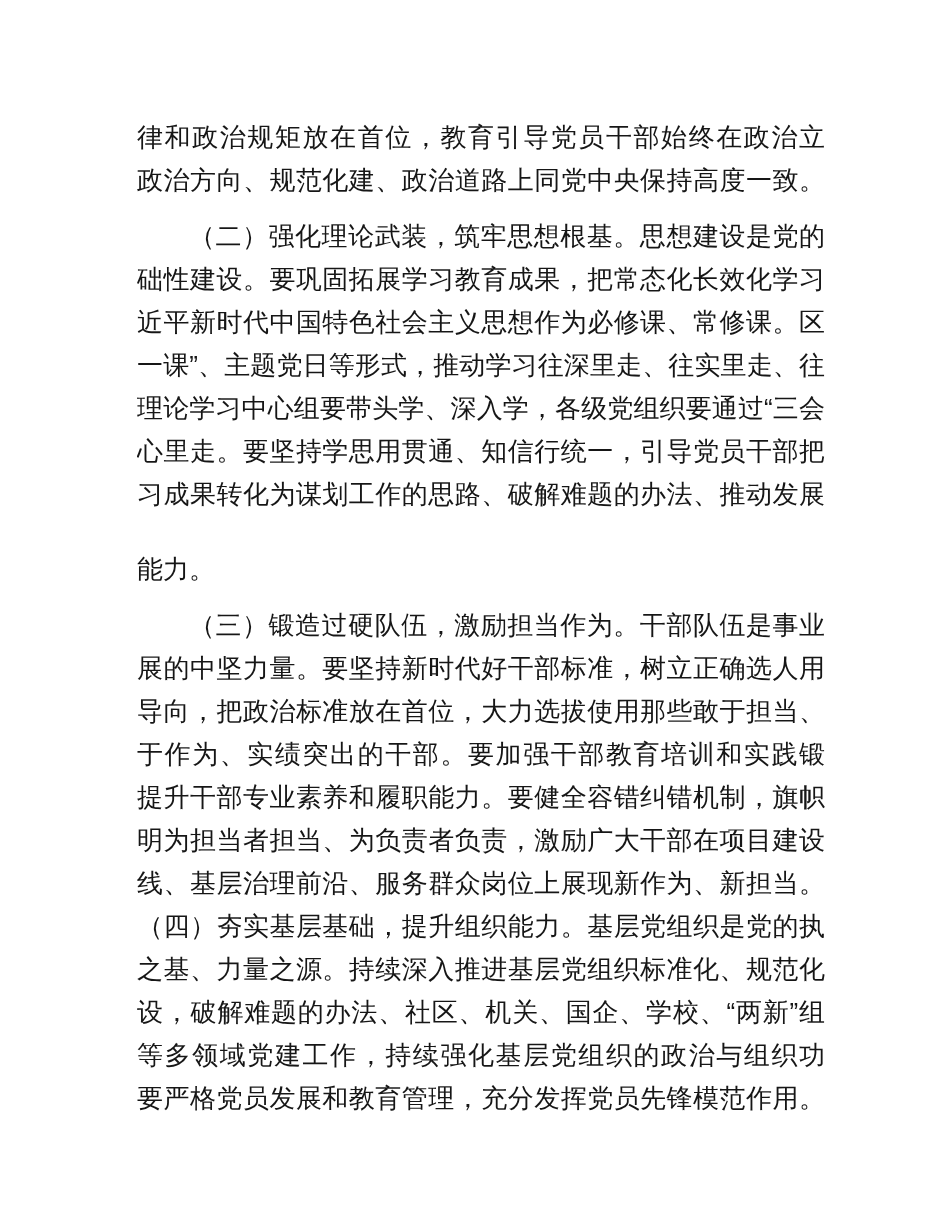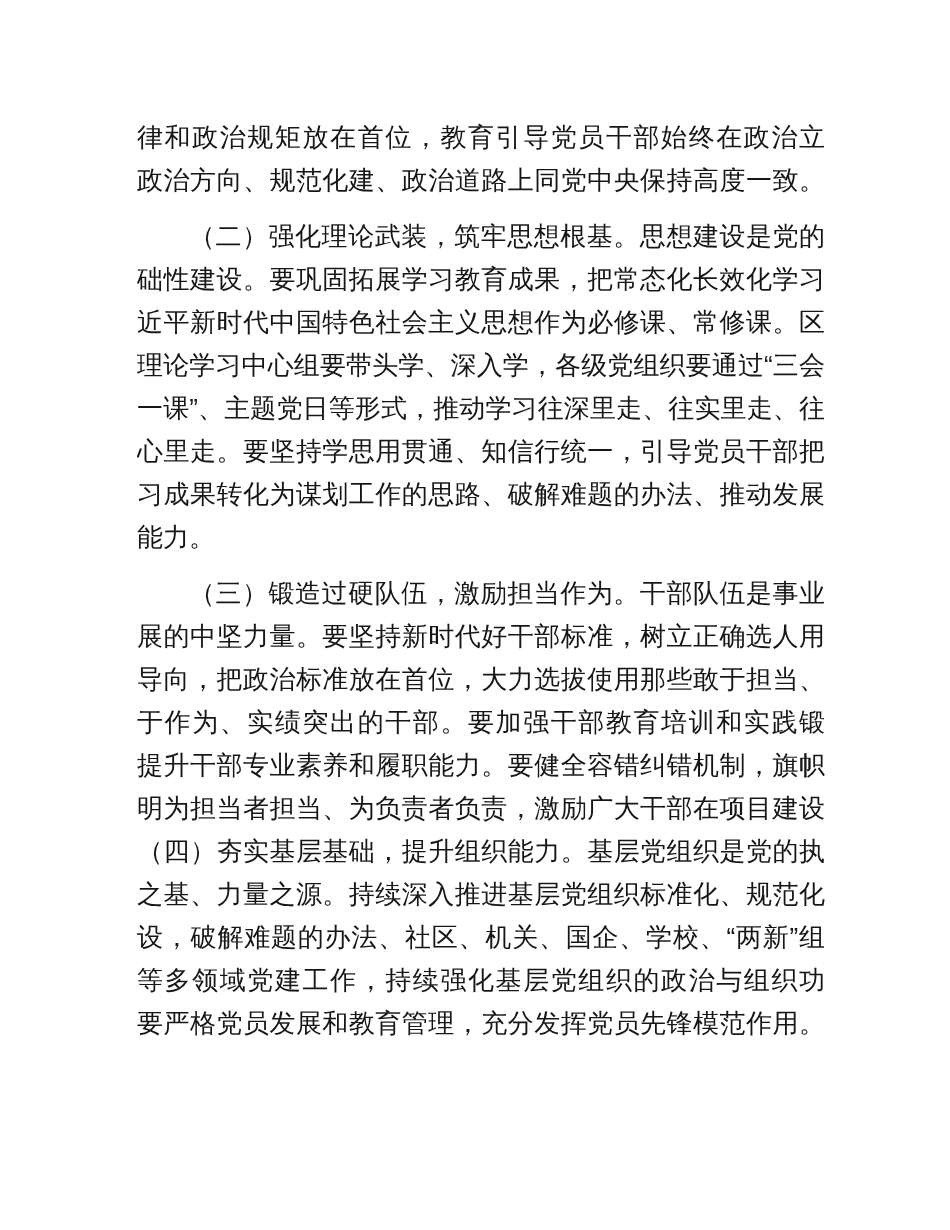--- a/index.html
+++ b/index.html
@@ -30,50 +30,51 @@
     line-height: 43px;
     height: 43px;
     text-align: justify;
     overflow: hidden;
     white-space: normal;
     font-weight: 400;
   }
   
   .line.fill { text-align-last: justify; }
   
-  .line.endline { text-align-last: left; }
+  .line.endline { text-align-last: left; margin-top: 32px; }
   
   .line.indent { text-indent: 52px; }
 </style>
 </head>
 <body>
 
 <div class="page">
   <div class="doc-content" id="doc-body" style="color: rgb(22, 22, 22);">
       <div class="para">
         <div class="line fill">律和政治规矩放在首位，教育引导党员干部始终在政治立场、</div>
         <div class="line fill">政治方向、规范化建、政治道路上同党中央保持高度一致。</div>
       </div>
       <div class="para gap-before">
         <div class="line fill indent">（二）强化理论武装，筑牢思想根基。思想建设是党的基</div>
         <div class="line fill">础性建设。要巩固拓展学习教育成果，把常态化长效化学习习</div>
         <div class="line fill">近平新时代中国特色社会主义思想作为必修课、常修课。区委</div>
+        <div class="line fill">一课”、主题党日等形式，推动学习往深里走、往实里走、往</div>
         <div class="line fill">理论学习中心组要带头学、深入学，各级党组织要通过“三会</div>
-        <div class="line fill">一课”、主题党日等形式，推动学习往深里走、往实里走、往</div>
         <div class="line fill">心里走。要坚持学思用贯通、知信行统一，引导党员干部把学</div>
         <div class="line fill">习成果转化为谋划工作的思路、破解难题的办法、推动发展的</div>
         <div class="line endline">能力。</div>
       </div>
       <div class="para gap-before">
         <div class="line fill indent">（三）锻造过硬队伍，激励担当作为。干部队伍是事业发</div>
         <div class="line fill">展的中坚力量。要坚持新时代好干部标准，树立正确选人用人</div>
         <div class="line fill">导向，把政治标准放在首位，大力选拔使用那些敢于担当、善</div>
         <div class="line fill">于作为、实绩突出的干部。要加强干部教育培训和实践锻炼，</div>
         <div class="line fill">提升干部专业素养和履职能力。要健全容错纠错机制，旗帜鲜</div>
         <div class="line fill">明为担当者担当、为负责者负责，激励广大干部在项目建设一</div>
+        <div class="line fill">线、基层治理前沿、服务群众岗位上展现新作为、新担当。</div>
       </div>
       <div class="para">
         <div class="line fill">（四）夯实基层基础，提升组织能力。基层党组织是党的执政</div>
         <div class="line fill">之基、力量之源。持续深入推进基层党组织标准化、规范化建</div>
         <div class="line fill">设，破解难题的办法、社区、机关、国企、学校、“两新”组织</div>
         <div class="line fill">等多领域党建工作，持续强化基层党组织的政治与组织功能。</div>
         <div class="line fill">要严格党员发展和教育管理，充分发挥党员先锋模范作用。要</div>
       </div>
     </div>
 </div>

